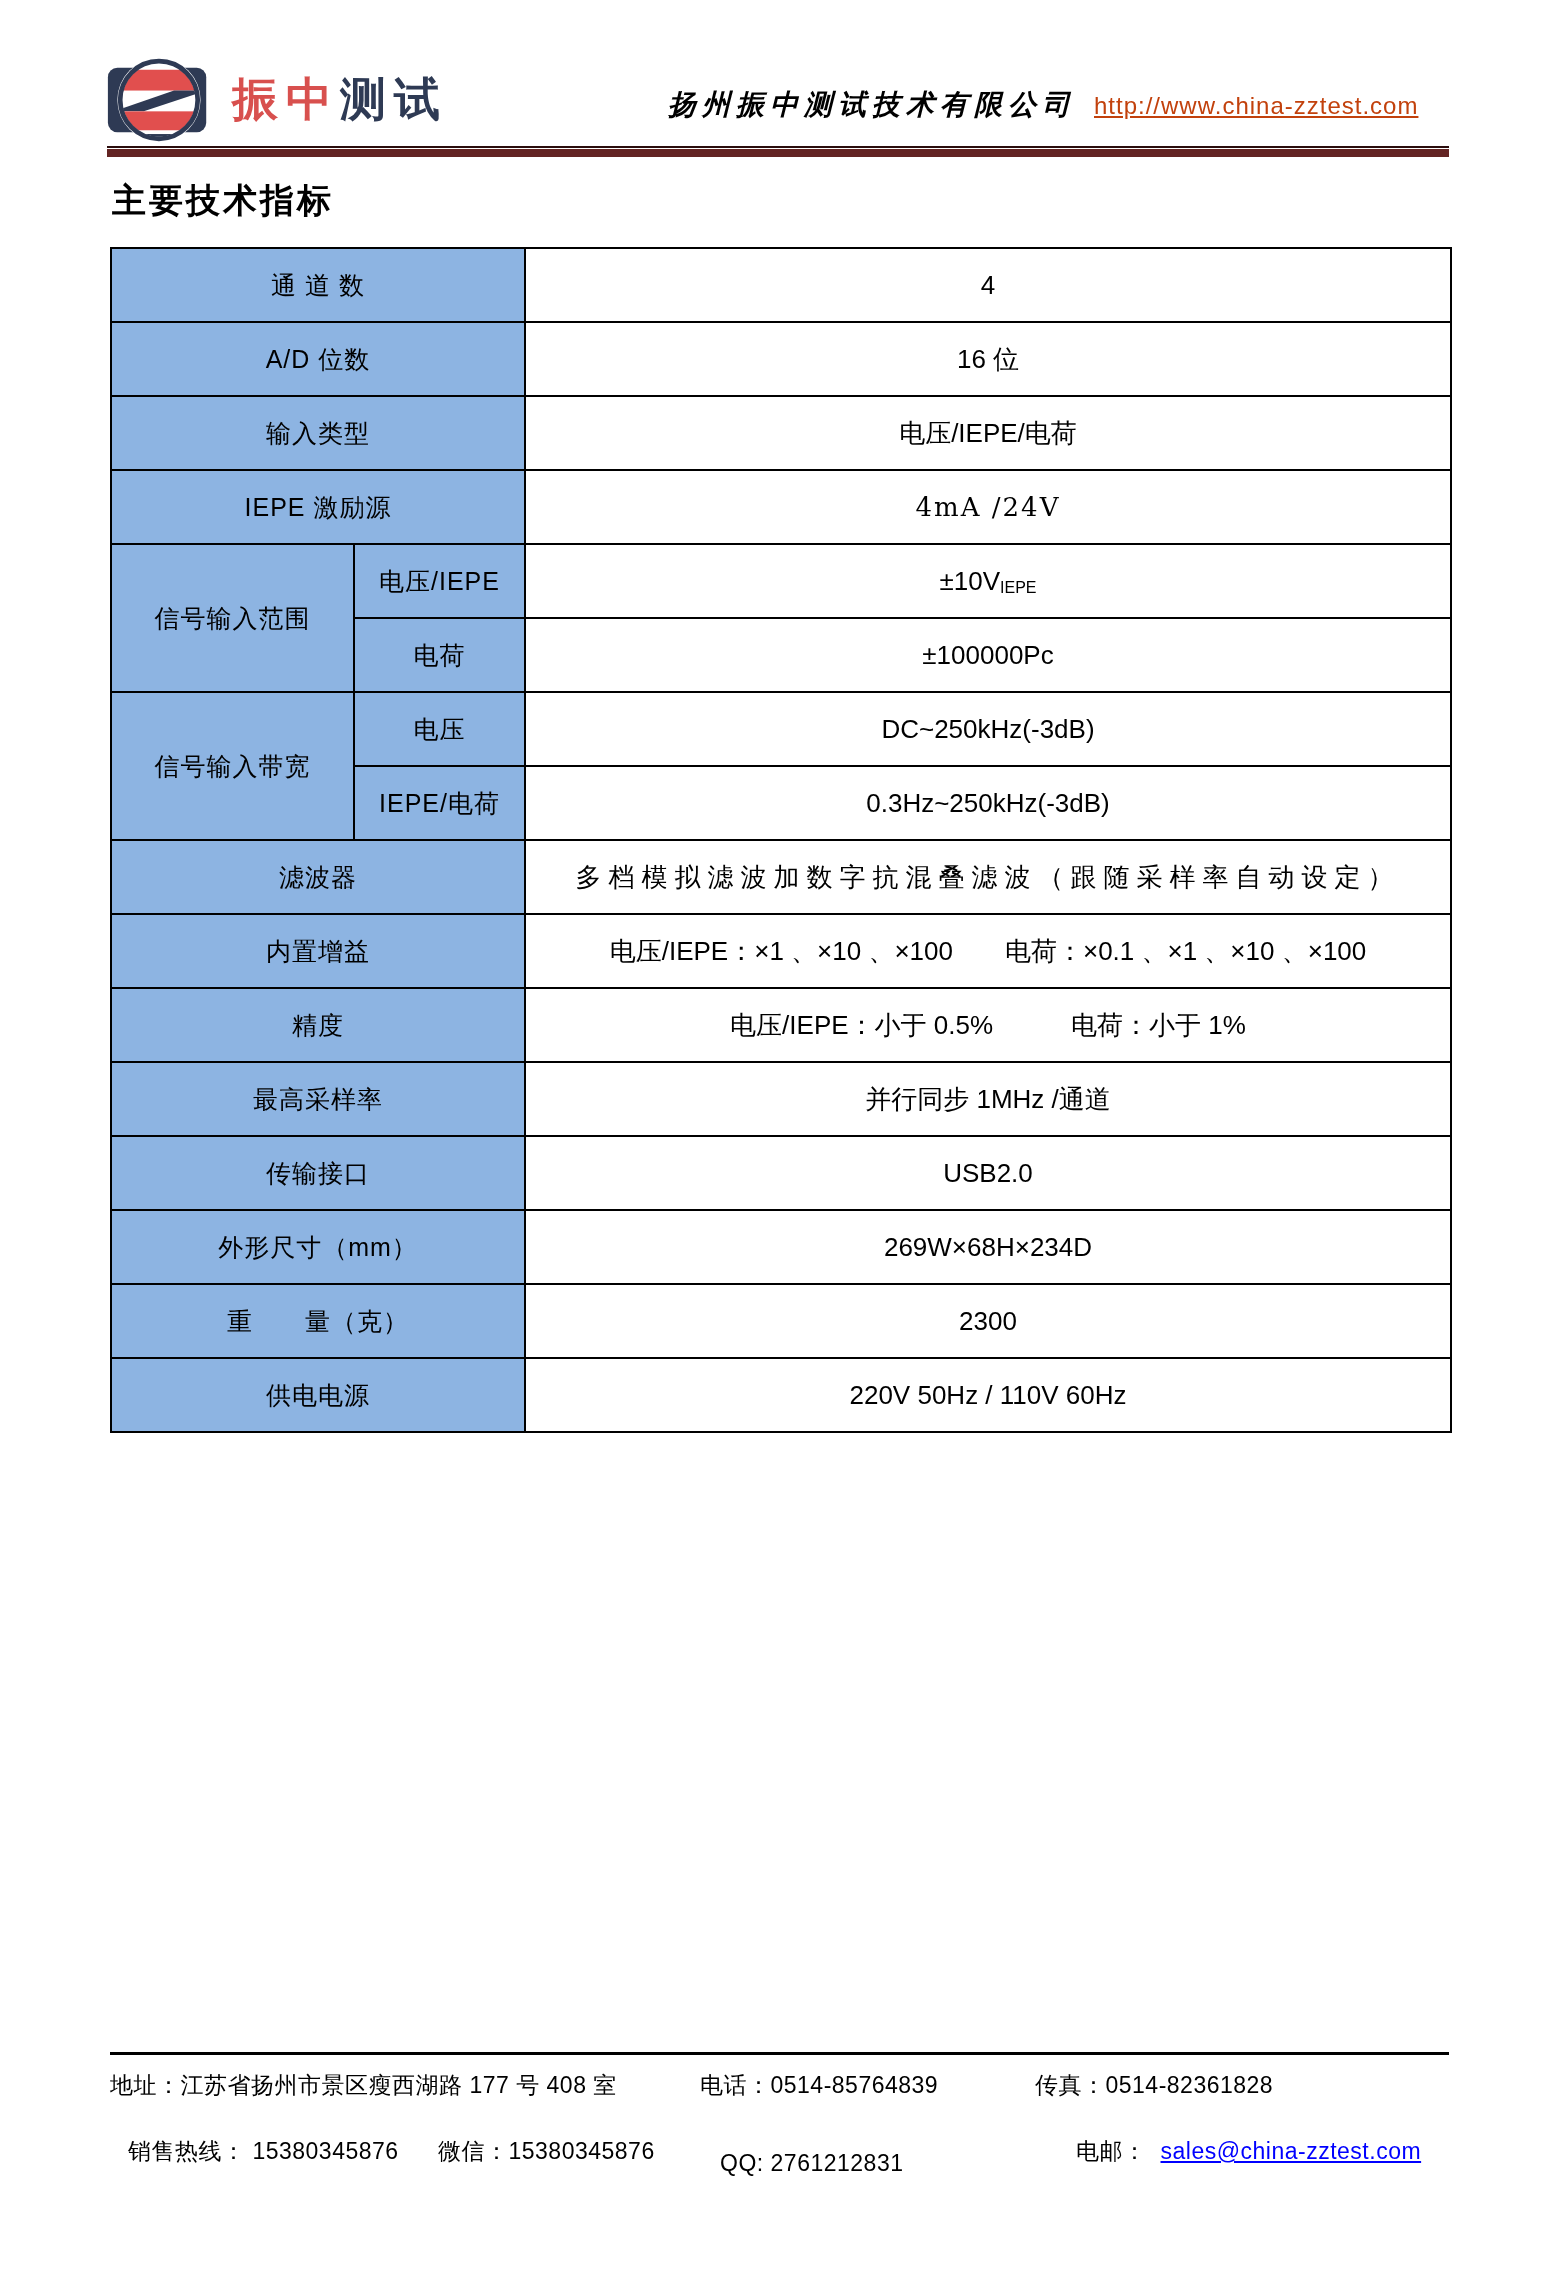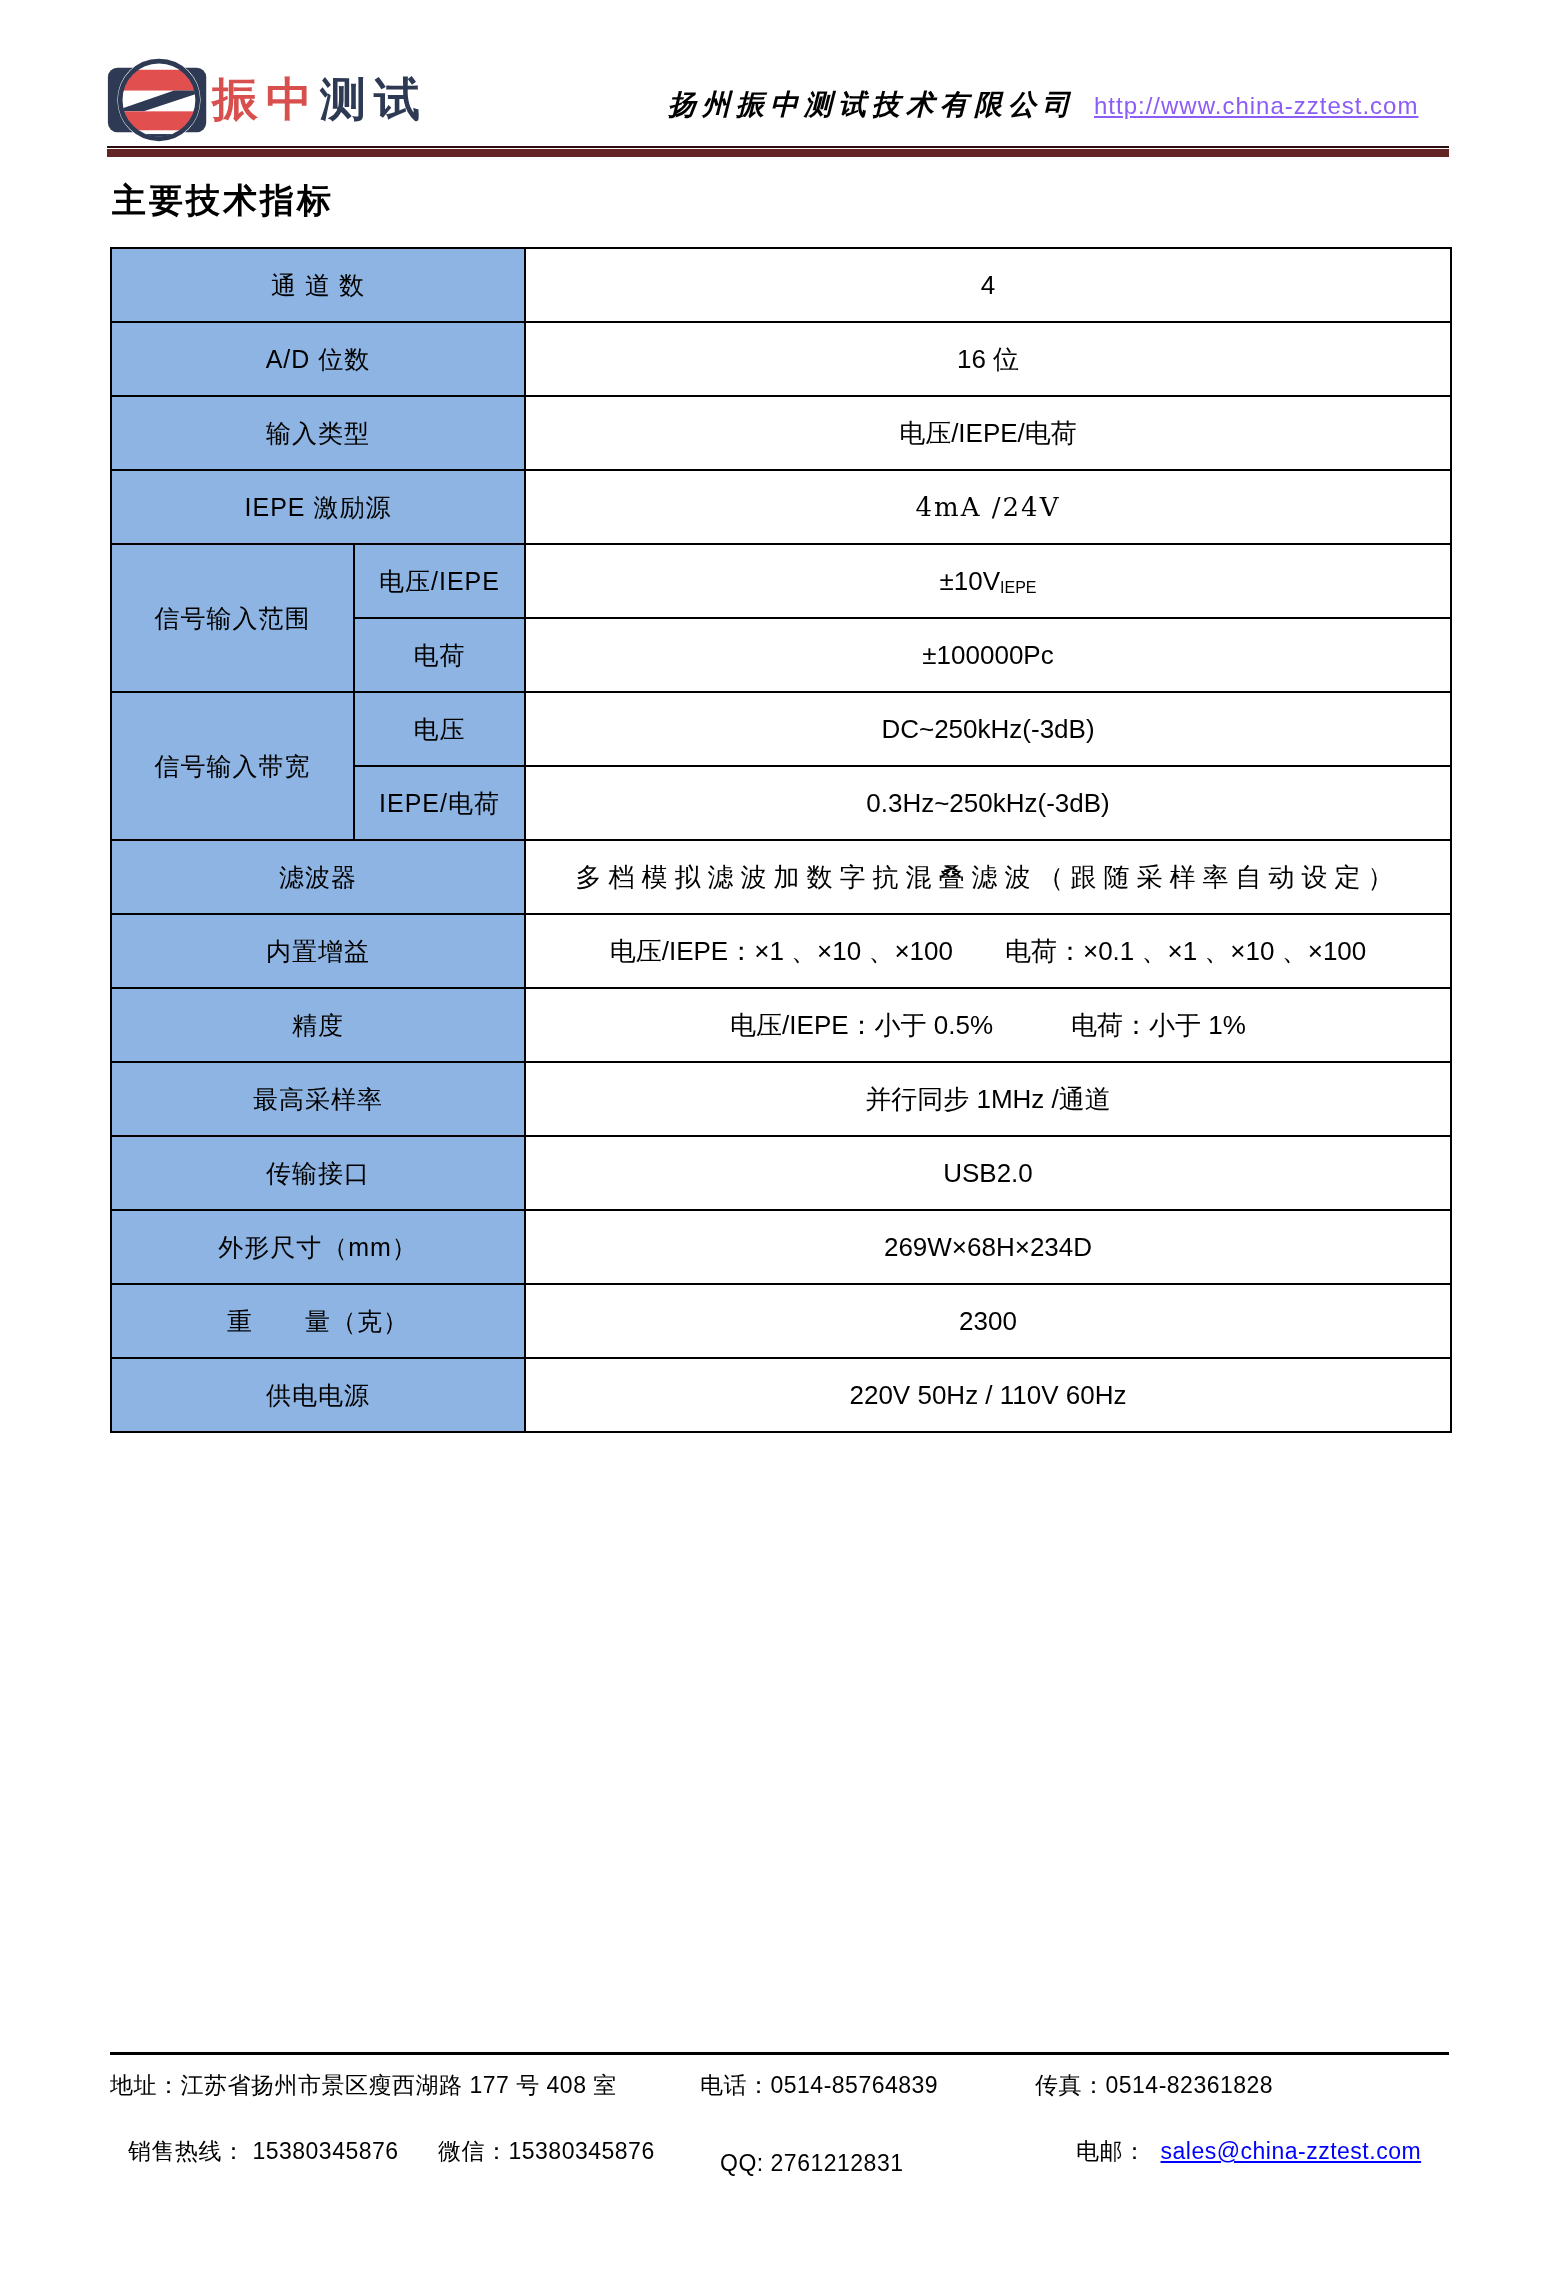--- a/index.html
+++ b/index.html
@@ -20,41 +20,41 @@
     left: 106px; top: 52px;
     display: flex; align-items: center;
     height: 96px;
   }
   .logo-badge { width: 104px; height: 96px; flex: 0 0 auto; }
   .logo-text {
     font-family: Liberation Mono, monospace;
     font-weight: bold;
     font-size: 46px;
     letter-spacing: 8px;
-    margin-left: 2px;
+    margin-left: 22px;
     white-space: nowrap;
   }
   .logo-text .red  { color: #d8504e; }
   .logo-text .dark { color: #2e3a54; }
 
   .company-name {
     position: absolute;
     left: 668px; top: 86px;
     font-family: "DejaVu Serif", serif;
     font-weight: bold;
     font-style: italic;
     font-size: 28px;
     letter-spacing: 6px;
     white-space: nowrap;
   }
   .site-link {
     position: absolute;
     left: 1094px; top: 92px;
     font-size: 24px;
-    color: #8b5cf6;
+    color: #c2410c;
     text-decoration: underline;
     letter-spacing: 1px;
     white-space: nowrap;
     cursor: pointer;
   }
   .header-rule {
     position: absolute;
     left: 107px; top: 146px;
     width: 1342px;
   }

